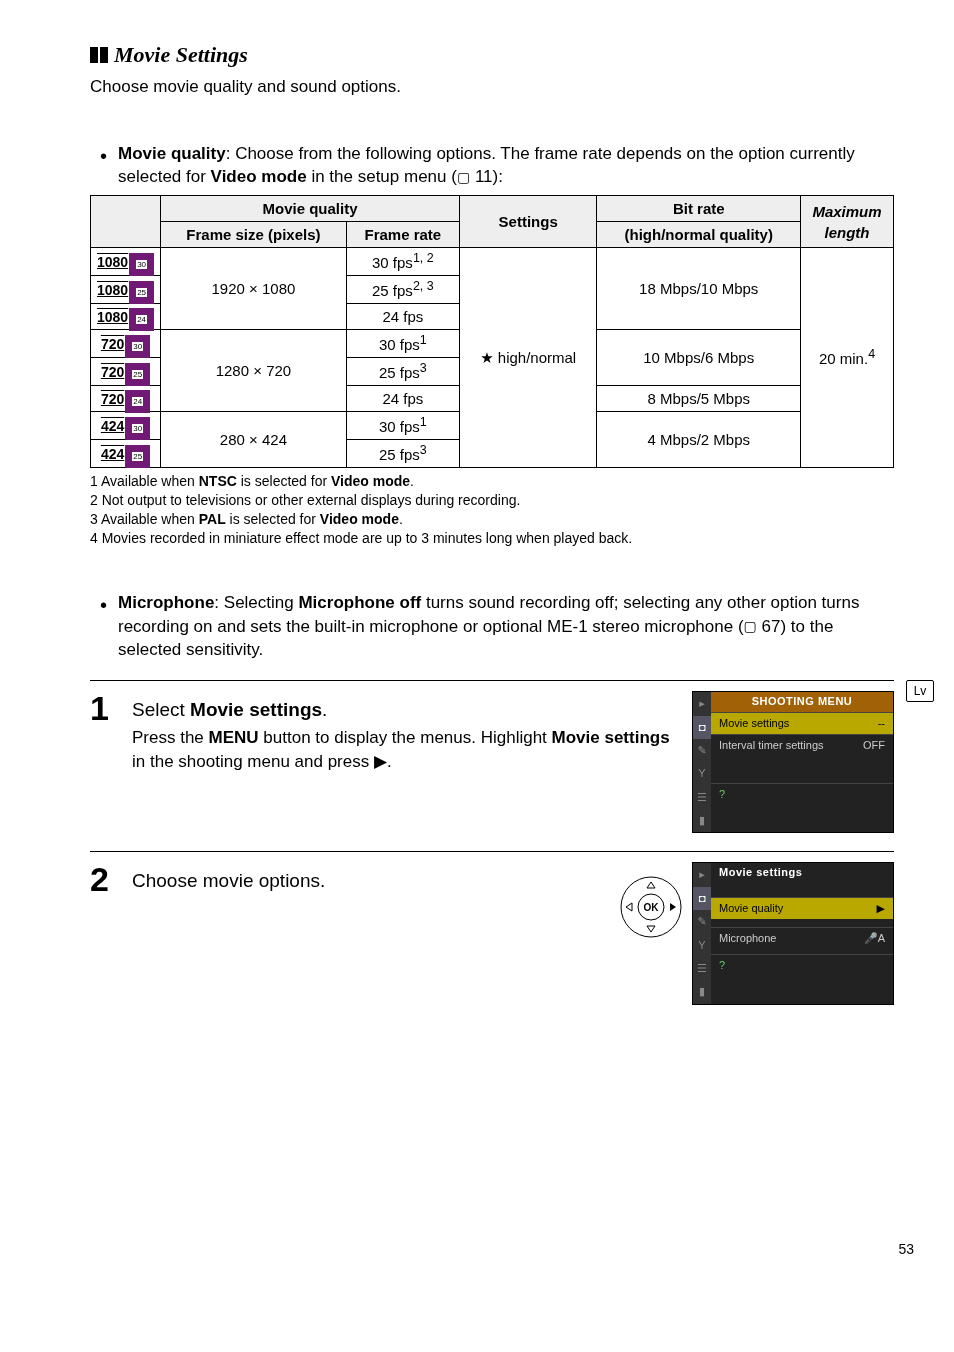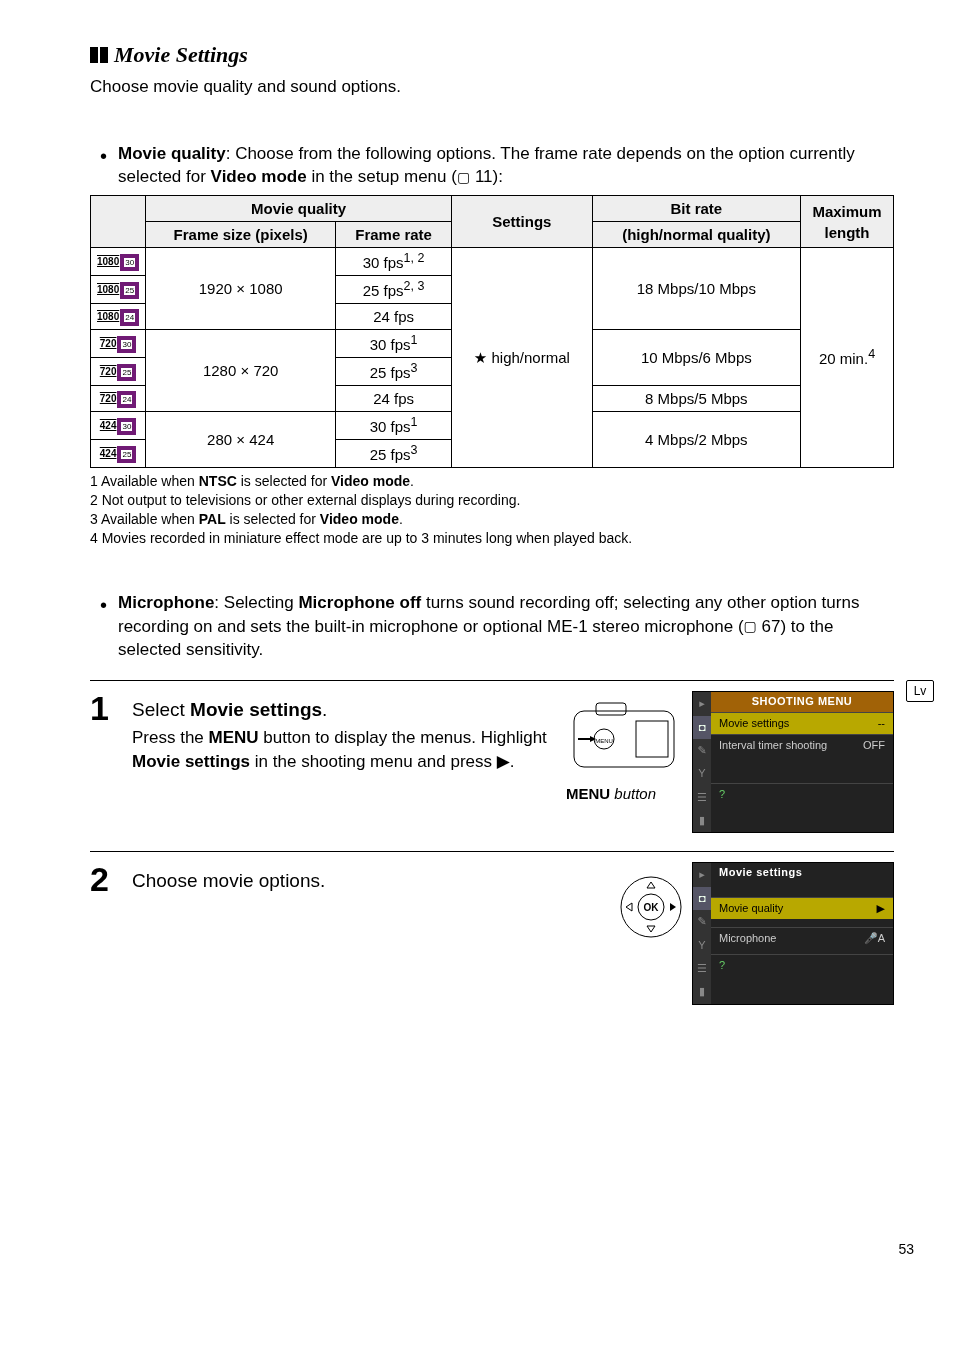--- a/index.html
+++ b/index.html
@@ -75,24 +75,24 @@
   }
   .iconcell {
     font-size: 10px;
     line-height: 1;
     padding: 2px;
     white-space: nowrap;
   }
   .iconcell .res {
     text-decoration: overline underline;
     font-weight: bold;
-    font-size: 10px;
+    font-size: 14px;
   }
   .iconcell .fr {
-    border: 4px solid #701a75;
+    border: 7px solid #701a75;
     padding: 0 1px;
     font-size: 8px;
     margin-left: 1px;
   }
   .footnotes {
     font-size: 14px;
     line-height: 1.35;
     margin-bottom: 8px;
   }
   .steps {
@@ -233,21 +233,21 @@
   </li>
 </ul>
 
 <table class="specs">
   <thead>
     <tr>
       <th rowspan="2" style="width:34px;"></th>
       <th colspan="2">Movie quality</th>
       <th rowspan="2">Settings</th>
       <th>Bit rate</th>
-      <th rowspan="2" style="width:80px;"><span>Maximum length</span></th>
+      <th rowspan="2" style="width:80px;font-style:italic;"><span>Maximum length</span></th>
     </tr>
     <tr>
       <th>Frame size (pixels)</th>
       <th>Frame rate</th>
       <th>(high/normal quality)</th>
     </tr>
   </thead>
   <tbody>
     <tr>
       <td class="iconcell"><span class="res">1080</span><span class="fr">30</span></td>
@@ -314,55 +314,39 @@
       <div class="step-row">
         <div class="step-text">
           <div class="step-title">
             <span>Select </span><b>Movie settings</b><span>.</span>
           </div>
           <div>
             <span>Press the </span><span class="menu-glyph">MENU</span><span> button to display the menus. Highlight </span><b>Movie settings</b><span> in the shooting menu and press </span><span>▶</span><span>.</span>
           </div>
         </div>
         <div class="step-graphics">
-          <div>
-            <div class="camera-line">
-              <svg viewBox="0 0 120 90">
-                <rect x="8" y="20" width="100" height="56" rx="10" fill="none" stroke="#000"></rect>
-                <rect x="30" y="12" width="30" height="12" rx="3" fill="none" stroke="#000"></rect>
-                <circle cx="38" cy="48" r="10" fill="none" stroke="#000"></circle>
-                <text x="38" y="52" text-anchor="middle" font-size="6">MENU</text>
-                <line x1="12" y1="48" x2="24" y2="48" stroke="#000" stroke-width="2"></line>
-                <polygon points="24,45 30,48 24,51" fill="#000"></polygon>
-                <rect x="70" y="30" width="32" height="36" fill="none" stroke="#000"></rect>
-              </svg>
-            </div>
-            <div class="menu-caption">
-              <span class="menu-glyph">MENU</span><i> button</i>
-            </div>
-          </div>
           <div class="lcd">
             <div class="lcd-sidebar">
               <div class="lcd-tabs">
                 <span>▸</span>
                   <span class="active">◘</span>
                   <span>✎</span>
                   <span>Y</span>
                   <span>☰</span>
                   <span>▮</span>
               </div>
               <div class="lcd-main">
                 <div class="lcd-header">SHOOTING MENU</div>
                 <div class="lcd-body">
                   <div class="lcd-row hl">
                     <span>Movie settings</span>
                       <span>--</span>
                   </div>
                   <div class="lcd-row">
-                    <span>Interval timer shooting</span>
+                    <span>Interval timer settings</span>
                       <span>OFF</span>
                   </div>
                   <div style="flex:1"></div>
                   <div class="lcd-row" style="justify-content:flex-start;color:#6c6;">
                       <span>?</span>
                     </div>
                 </div>
               </div>
             </div>
           </div>

